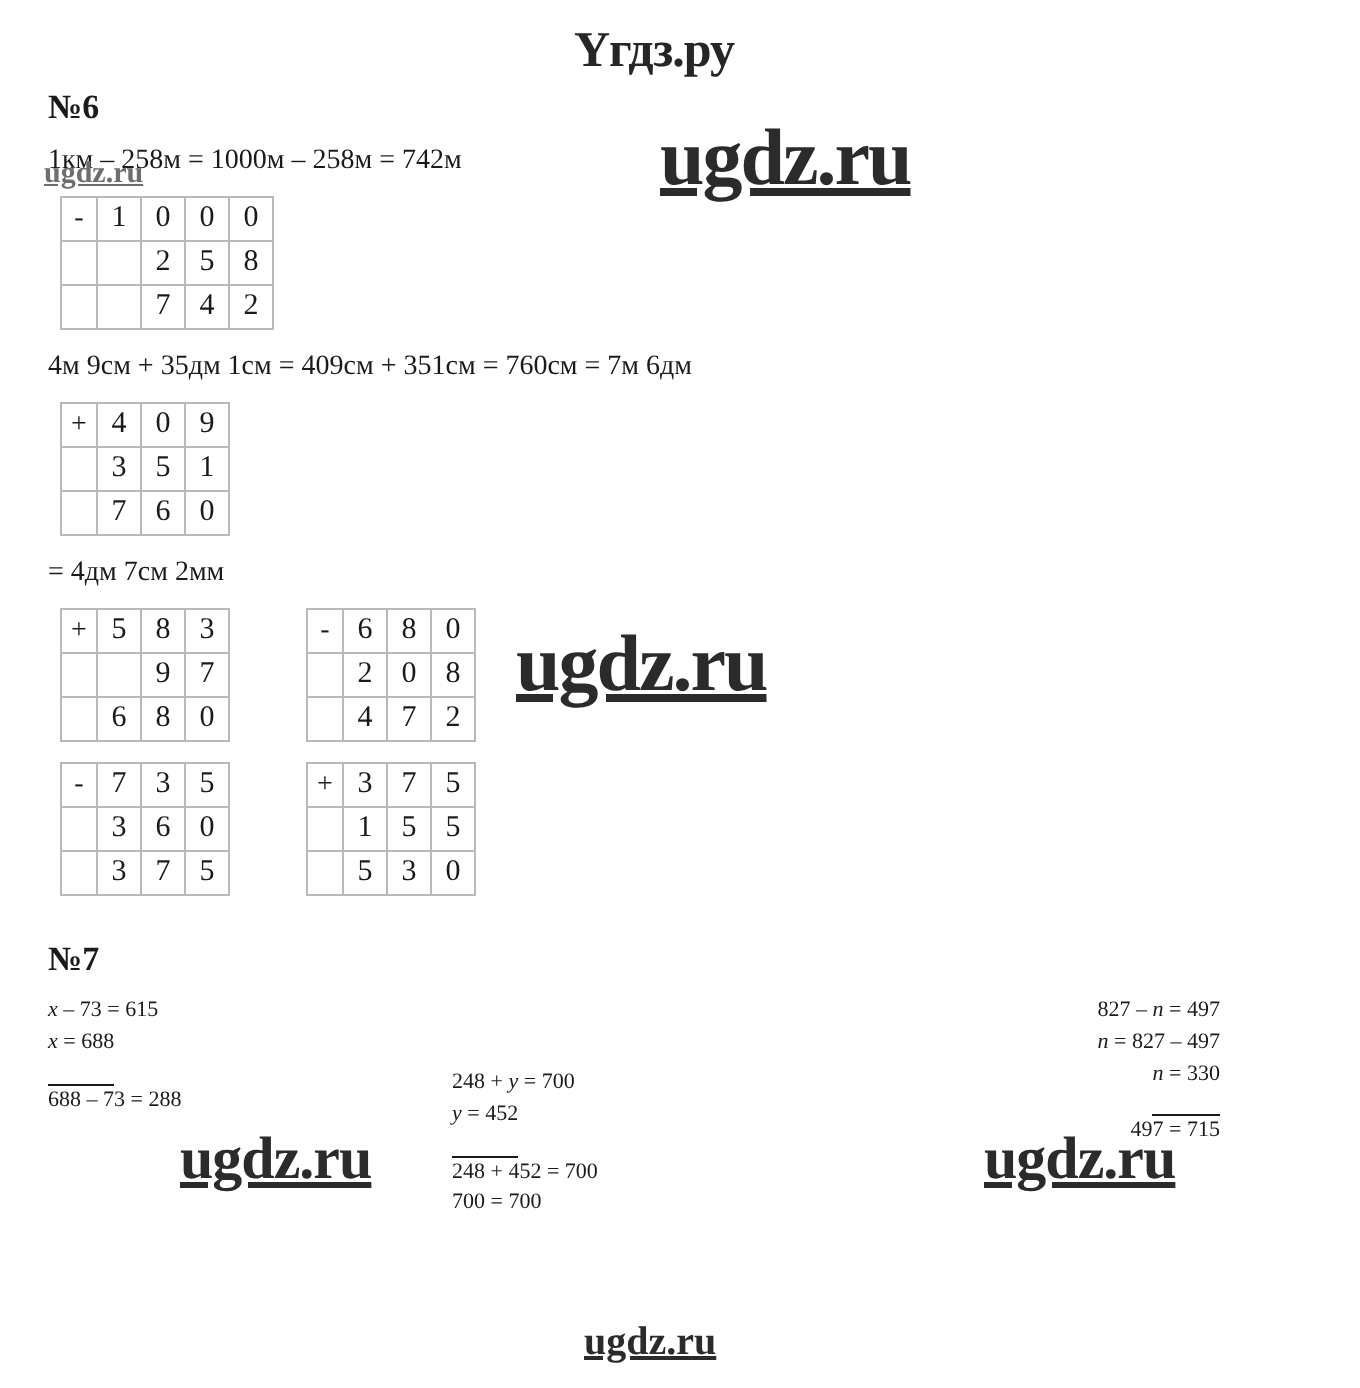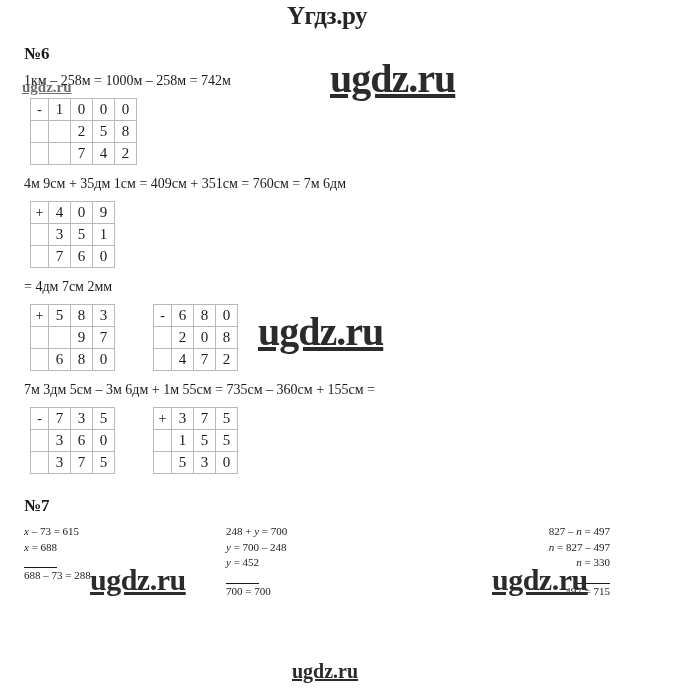--- a/index.html
+++ b/index.html
@@ -13,21 +13,21 @@
     font-family: "Liberation Serif", serif;
     color: #1a1a1a;
     position: relative;
     overflow: hidden;
   }
 
   
   .site-logo {
     position: absolute;
     left: 287px;
-    top: 2px;
+    top: 12px;
     font-family: "Liberation Serif", serif;
     font-size: 25px;
     font-weight: bold;
     color: #262626;
     letter-spacing: -0.5px;
   }
 
   .page {
     position: absolute;
     left: 0;
@@ -99,21 +99,21 @@
     line-height: 1.45;
   }
   .eq-col .line { white-space: nowrap; }
   .eq-col .underlined {
     display: inline-block;
     border-bottom: 1.4px solid #1a1a1a;
     padding-bottom: 12px;
   }
   .eq-col .indent { padding-left: 34px; }
   .eq-col.c1 { width: 196px; }
-  .eq-col.c2 { width: 200px; }
+  .eq-col.c2 { width: 200px; margin-top: 36px; }
   .eq-col.c3 { width: 190px; text-align: right; }
   .eq-col.c2 .line, .eq-col.c3 .line { padding-left: 6px; }
 
   i.var { font-style: italic; }
 
   
   .wm {
     position: absolute;
     font-family: "Liberation Serif", serif;
     font-weight: bold;
@@ -244,21 +244,20 @@
         <tr class="result">
           <td class="sign"></td>
           <td>4</td>
           <td>7</td>
           <td>2</td>
         </tr>
       </tbody>
         </table>
     </div>
 
-    <div class="expr">7м 3дм 5см – 3м 6дм + 1м 55см = 735см – 360см + 155см =</div>
 
     <div class="colblock-row">
       <table class="colcalc">
         <tbody>
             <tr>
           <td class="sign">-</td>
           <td>7</td>
           <td>3</td>
           <td>5</td>
         </tr>
@@ -306,22 +305,22 @@
     <div class="eq-columns">
 
       <div class="eq-col c1">
         <div class="line"><i class="var">x</i> – 73 = 615</div>
         <div class="line"><span class="underlined"><i class="var">x</i> = 688</span></div>
         <div class="line">688 – 73 = 288</div>
       </div>
 
       <div class="eq-col c2">
         <div class="line">248 + <i class="var">y</i> = 700</div>
-        <div class="line"><i class="var">y</i> = 700 – 248</div>
         <div class="line"><span class="underlined"><i class="var">y</i> = 452</span></div>
+        <div class="line">248 + 452 = 700</div>
         <div class="line indent">700 = 700</div>
       </div>
 
       <div class="eq-col c3">
         <div class="line">827 – <i class="var">n</i> = 497</div>
         <div class="line"><i class="var">n</i> = 827 – 497</div>
         <div class="line"><span class="underlined"><i class="var">n</i> = 330</span></div>
         <div class="line indent">497 = 715</div>
       </div>
 

